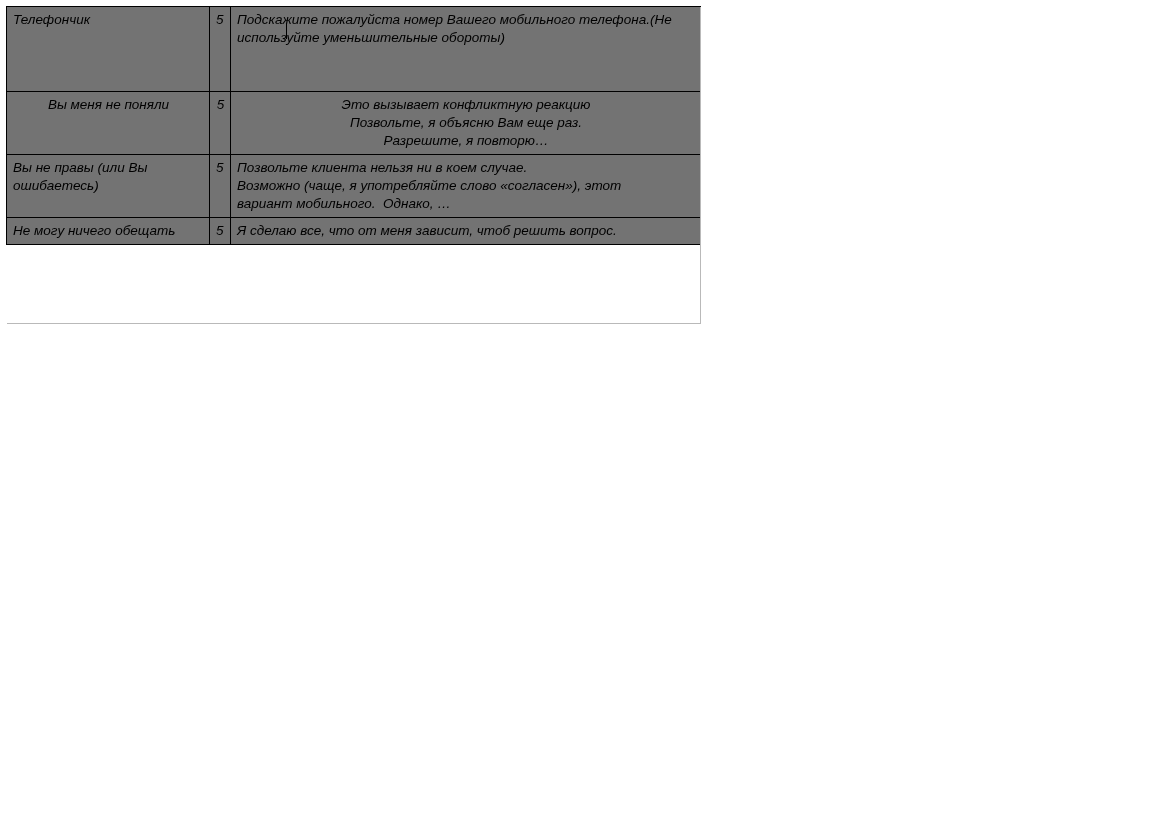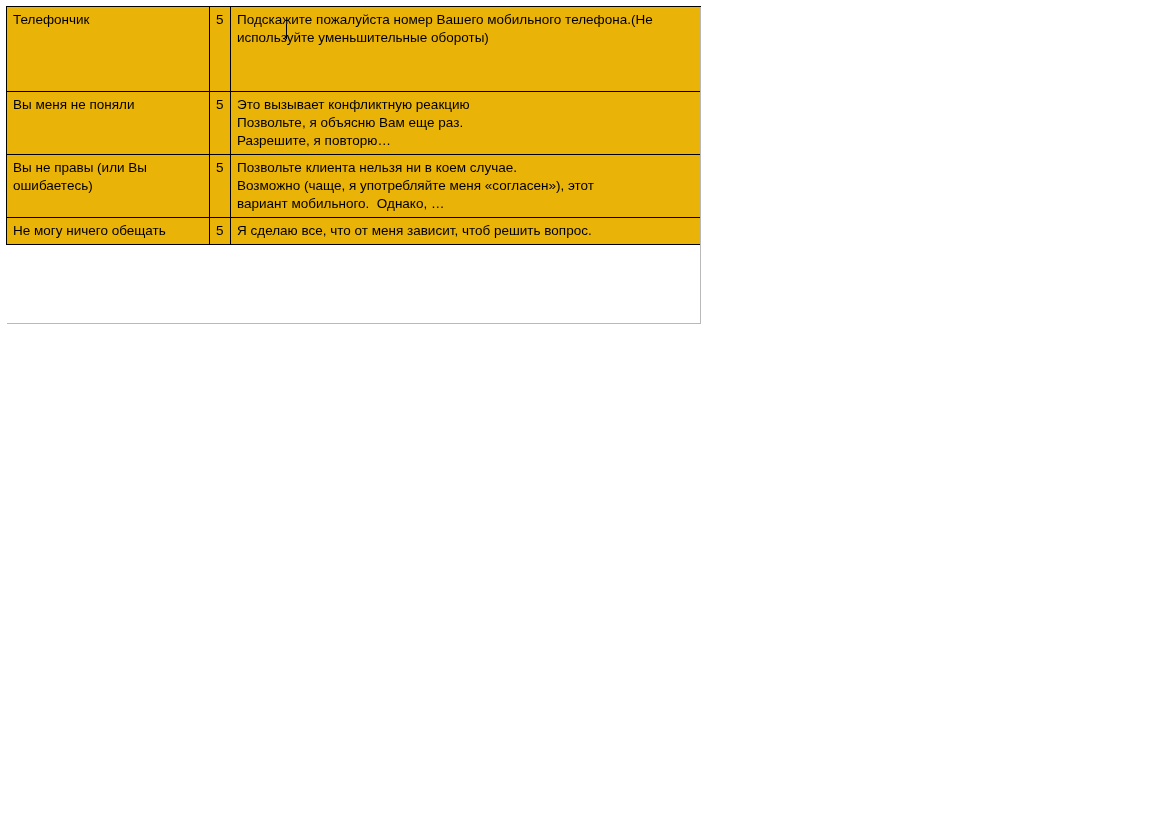--- a/index.html
+++ b/index.html
@@ -26,37 +26,38 @@
     width: 694px;
     border-collapse: collapse;
     table-layout: fixed;
   }
   table.phrases td {
     border: 1px solid #000000;
     vertical-align: top;
     font-size: 13.5px;
     line-height: 1.32;
     padding: 4px 5px 4px 6px;
-    background: #eab308;
+    background: #737373;
+    font-style: italic;
   }
   col.c-phrase { width: 203px; }
   col.c-num    { width: 21px; }
   col.c-resp   { width: 470px; }
 
   td.num {
     text-align: left;
     padding-left: 4px;
     padding-right: 2px;
   }
   .lines > div { white-space: pre-wrap; }
 
   
   tr.r0 td { height: 76px; }
   tr.r1 td { height: 18px; }
-  tr.r2 td { height: 54px; }
+  tr.r2 td { height: 54px; text-align: center; }
   tr.r3 td { height: 18px; }
   tr.r4 td { height: 54px; margin-left: 24px; }
   tr.r5 td { height: 18px; margin-top: 16px; }
 
   
   .edge-right {
     position: absolute;
     left: 700px;
     top: 7px;
     width: 1px;
@@ -116,21 +117,21 @@
         </td>
       </tr>
 
 
       <tr class="r4">
         <td class="phrase">Вы не правы (или Вы ошибаетесь)</td>
         <td class="num">5</td>
         <td class="resp">
           <div class="lines">
             <div>Позвольте клиента нельзя ни в коем случае.</div>
-            <div>Возможно (чаще, я употребляйте меня «согласен»), этот</div>
+            <div>Возможно (чаще, я употребляйте слово «согласен»), этот</div>
             <div>вариант мобильного.  Однако, …</div>
           </div>
         </td>
       </tr>
 
       <tr class="r5">
         <td class="phrase">Не могу ничего обещать</td>
         <td class="num">5</td>
         <td class="resp">
           <div class="lines">

